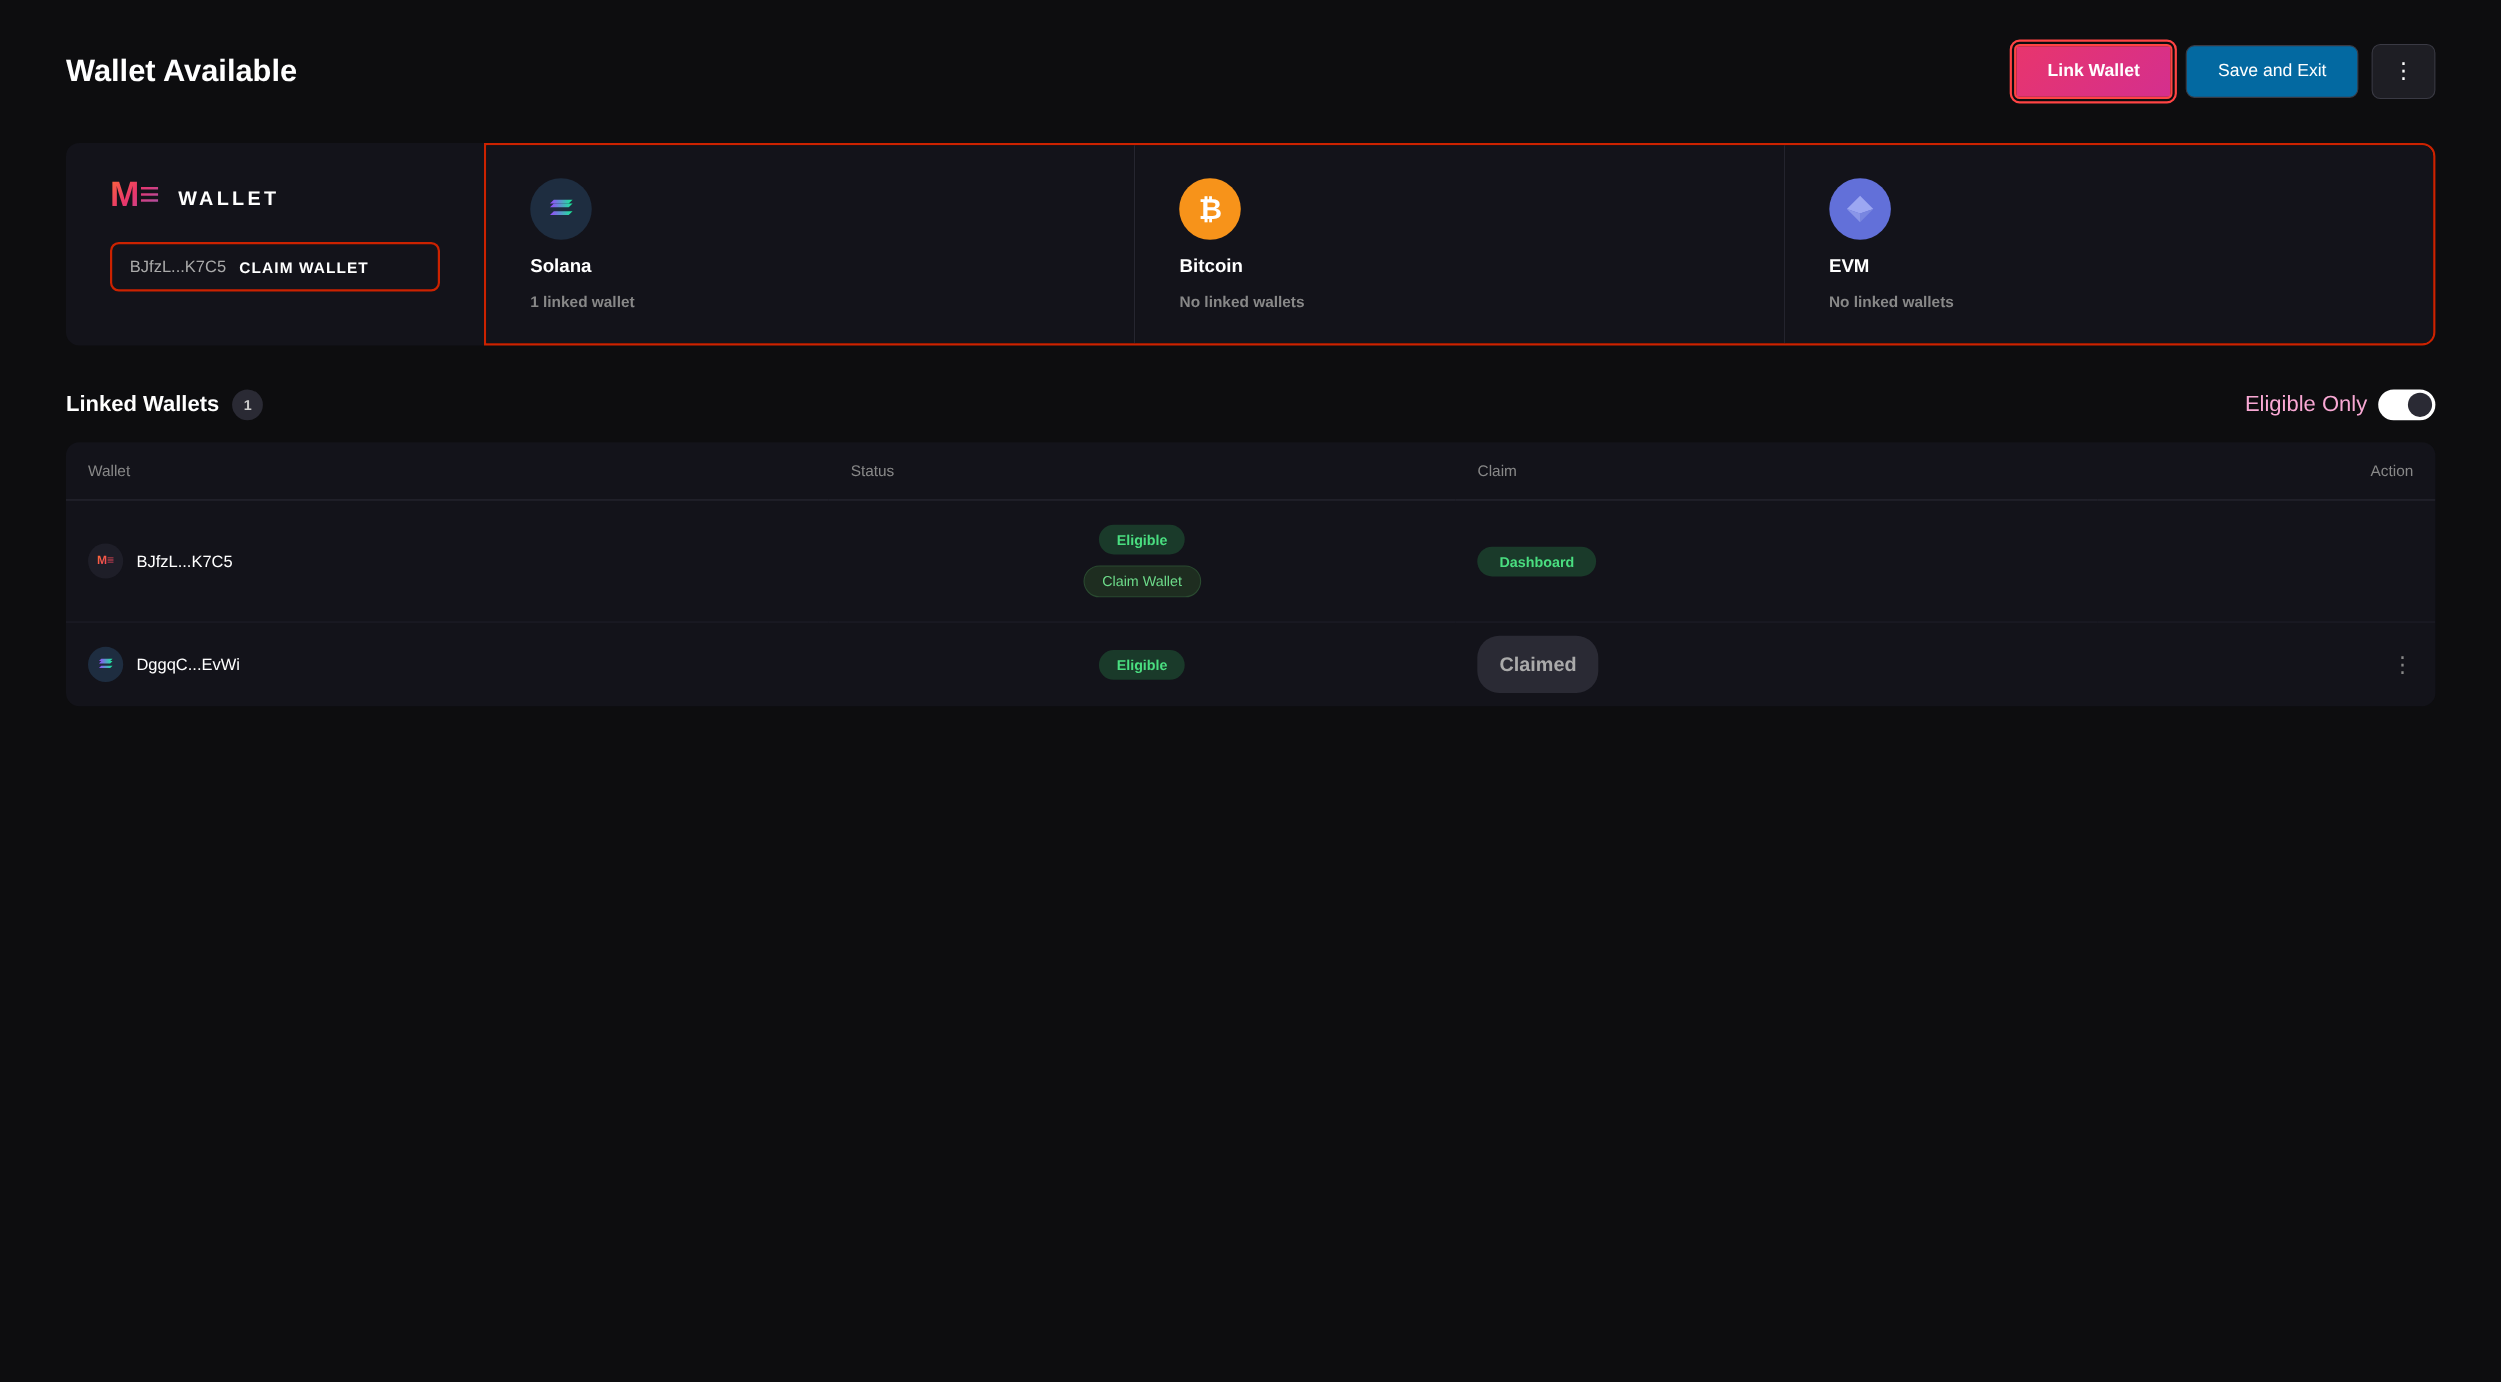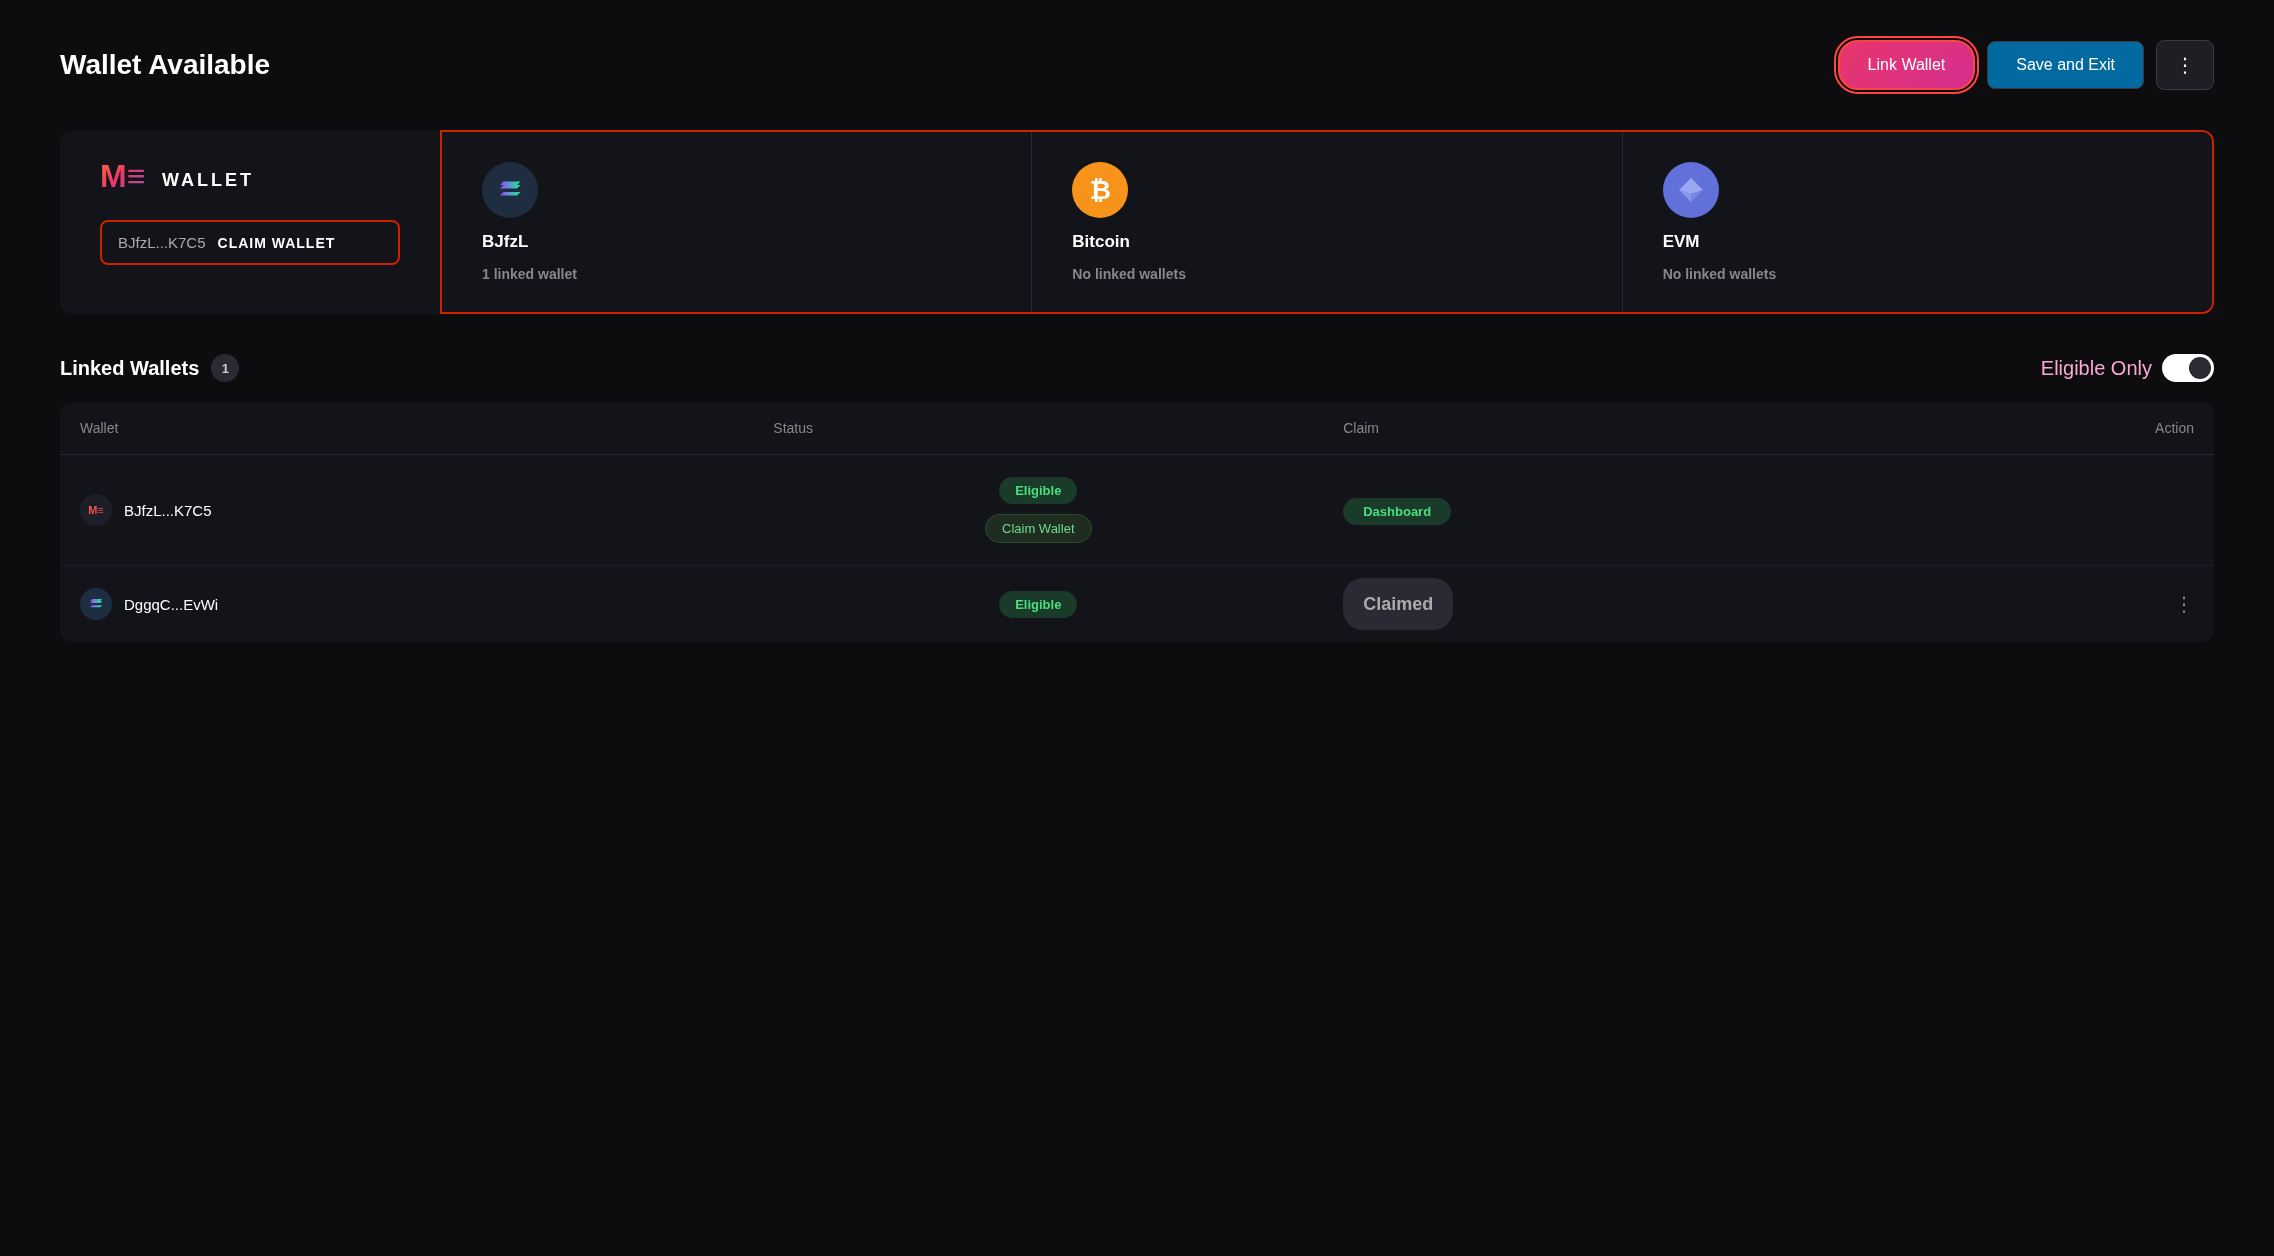--- a/index.html
+++ b/index.html
@@ -25,24 +25,24 @@
     }
     .header-actions {
       display: flex;
       align-items: center;
       gap: 12px;
     }
     .btn-link-wallet {
       background: linear-gradient(135deg, #e8356d, #d42f8e);
       color: #ffffff;
       border: 2px solid #ff4444;
-      border-radius: 20px;
+      border-radius: 5px;
       padding: 14px 28px;
       font-size: 16px;
-      font-weight: 400;
+      font-weight: 700;
       cursor: pointer;
       outline: 2px solid #ff4444;
       outline-offset: 2px;
     }
     .btn-save-exit {
       background: #0369a1;
       color: #ffffff;
       border: 1px solid #3a3a44;
       border-radius: 8px;
       padding: 14px 28px;
@@ -379,21 +379,21 @@
               <stop stop-color="#9945FF"></stop>
               <stop offset="1" stop-color="#14F195"></stop>
             </linearGradient>
             <linearGradient id="solGrad3" x1="5" y1="8.25" x2="25.5" y2="8.25" gradientUnits="userSpaceOnUse">
               <stop stop-color="#9945FF"></stop>
               <stop offset="1" stop-color="#14F195"></stop>
             </linearGradient>
           </defs>
         </svg>
       </div>
-      <span class="network-name">BJfzL</span>
+      <span class="network-name">Solana</span>
       <span class="network-status">1 linked wallet</span>
     </div>
 
     <div class="network-card">
       <div class="network-icon network-icon-btc">
         <span style="color:#fff;font-size:26px;font-weight:bold;">₿</span>
       </div>
       <span class="network-name">Bitcoin</span>
       <span class="network-status">No linked wallets</span>
     </div>

